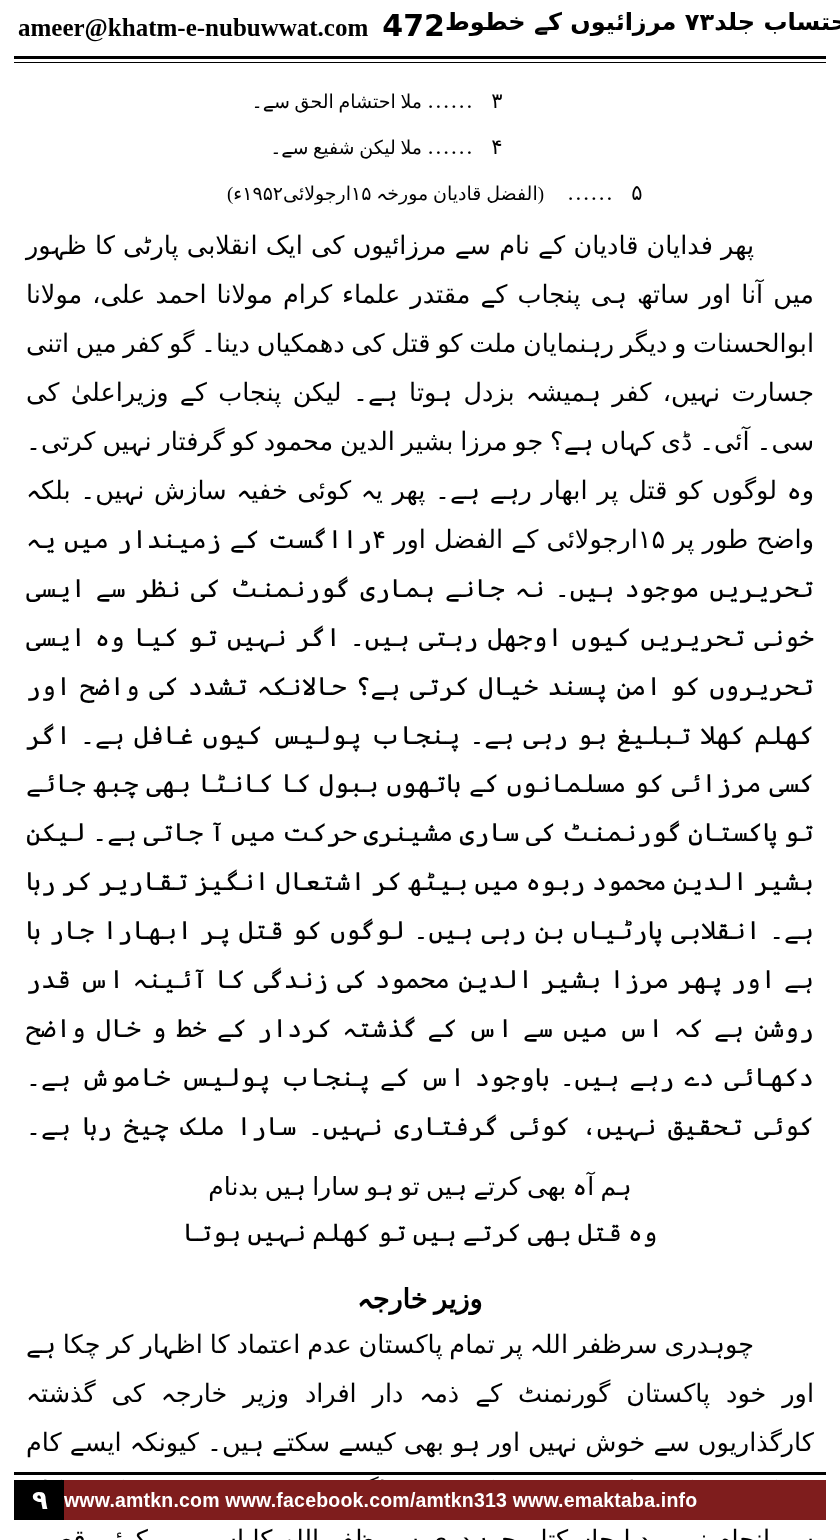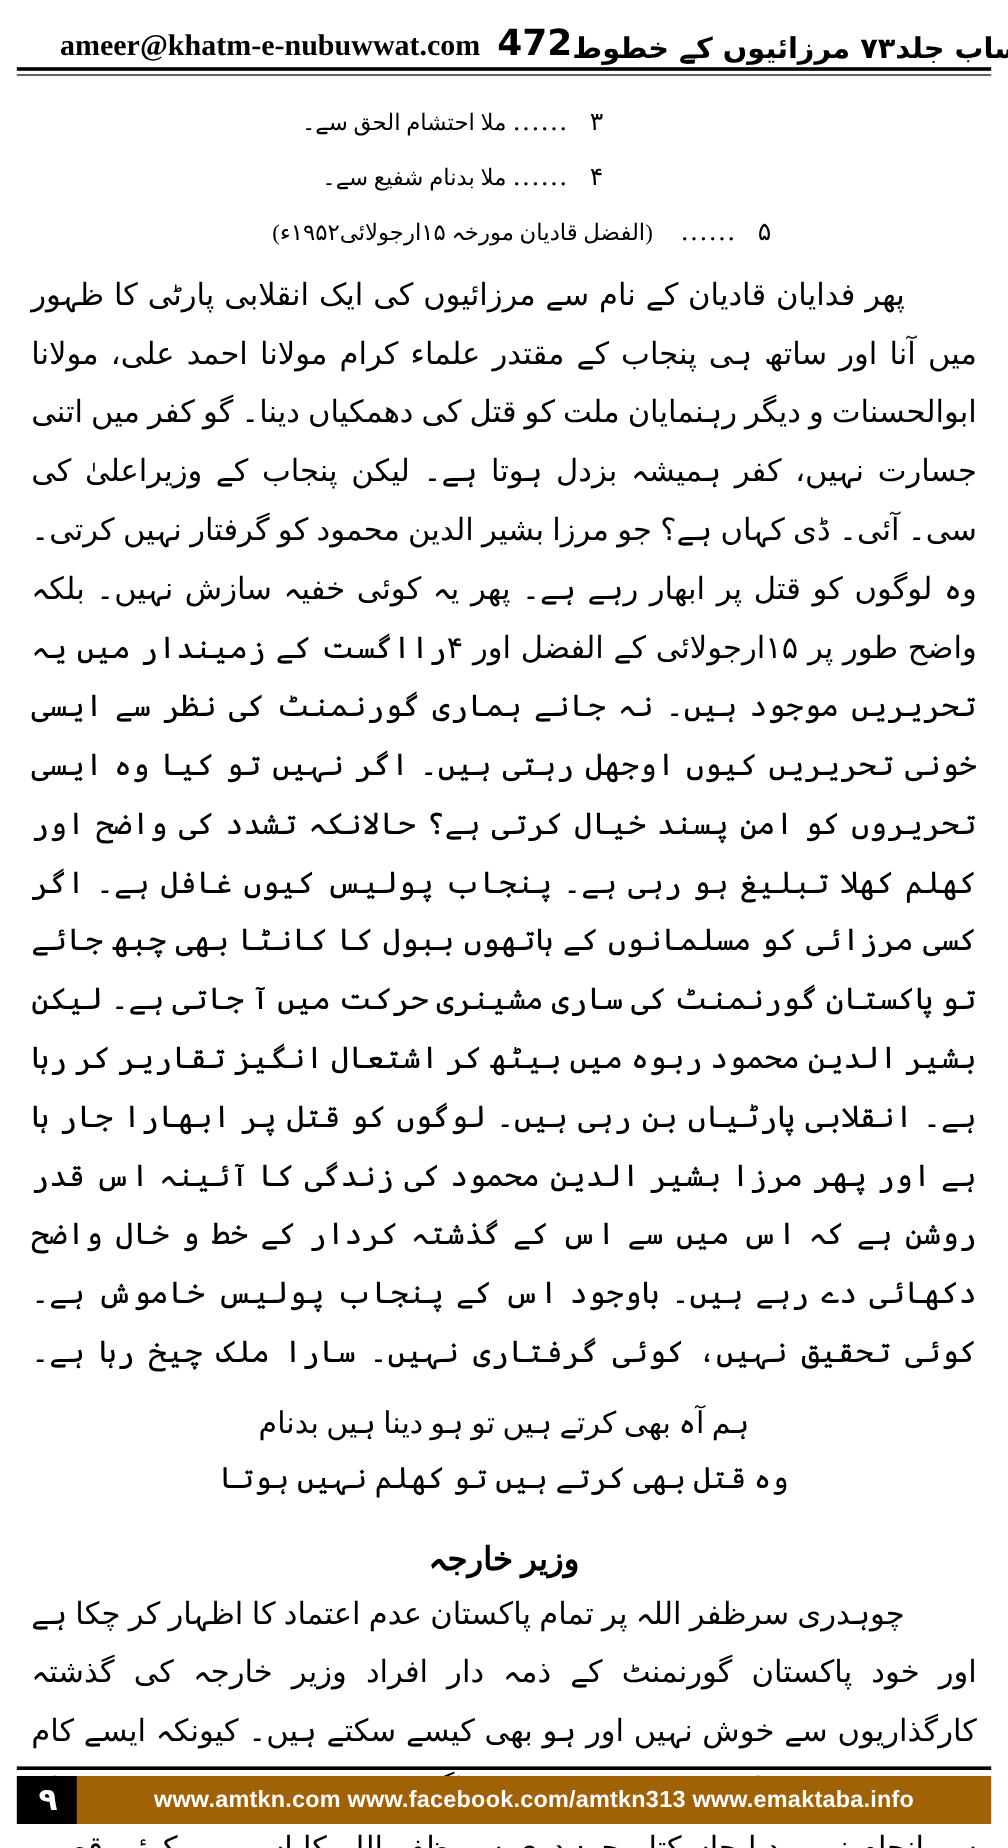--- a/index.html
+++ b/index.html
@@ -19,23 +19,22 @@
   }
 
   
   .header {
     position: absolute;
     top: 8px;
     left: 18px;
     right: 18px;
     height: 46px;
     display: flex;
-    align-items: flex-end;
+    align-items: flex-start;
     justify-content: space-between;
-    margin-left: 32px;
   }
   .header-left {
     font-family: "Liberation Serif", serif;
     font-size: 25px;
     font-weight: bold;
     letter-spacing: 0px;
     white-space: nowrap;
   }
   .header-page-no {
     font-size: 30px;
@@ -157,24 +156,24 @@
     right: 0;
     top: -8px;
     border-top: 3px solid #000;
   }
   .footer-bar {
     position: absolute;
     left: 50px;
     right: 0;
     top: 0;
     height: 40px;
-    background: #a16207;
+    background: #7f1d1d;
     display: flex;
     align-items: center;
-    justify-content: center;
+    justify-content: flex-start;
   }
   .footer-text {
     color: #fff;
     font-family: "Liberation Sans", sans-serif;
     font-weight: bold;
     font-size: 19.5px;
     letter-spacing: 0.2px;
     white-space: nowrap;
   }
   .footer-pagebox {
@@ -212,33 +211,33 @@
 
     <ul class="num-list">
       <li class="num-item li-1">
         <span class="idx">۳</span>
         <span class="dots">......</span>
         <span class="txt">ملا احتشام الحق سے۔</span>
       </li>
       <li class="num-item li-2">
         <span class="idx">۴</span>
         <span class="dots">......</span>
-        <span class="txt">ملا بدنام شفیع سے۔</span>
+        <span class="txt">ملا لیکن شفیع سے۔</span>
       </li>
       <li class="num-item li-3">
         <span class="idx">۵</span>
         <span class="dots">......</span>
         <span class="note">(الفضل قادیان مورخہ ۱۵ارجولائی۱۹۵۲ء)</span>
       </li>
     </ul>
 
     <p class="para">پھر فدایان قادیان کے نام سے مرزائیوں کی ایک انقلابی پارٹی کا ظہور میں آنا اور ساتھ ہی پنجاب کے مقتدر علماء کرام مولانا احمد علی، مولانا ابوالحسنات و دیگر رہنمایان ملت کو قتل کی دھمکیاں دینا۔ گو کفر میں اتنی جسارت نہیں، کفر ہمیشہ بزدل ہوتا ہے۔ لیکن پنجاب کے وزیراعلیٰ کی سی۔ آئی۔ ڈی کہاں ہے؟ جو مرزا بشیر الدین محمود کو گرفتار نہیں کرتی۔ وہ لوگوں کو قتل پر ابھار رہے ہے۔ پھر یہ کوئی خفیہ سازش نہیں۔ بلکہ واضح طور پر ۱۵ارجولائی کے الفضل اور ۴رااگست کے زمیندار میں یہ تحریریں موجود ہیں۔ نہ جانے ہماری گورنمنٹ کی نظر سے ایسی خونی تحریریں کیوں اوجھل رہتی ہیں۔ اگر نہیں تو کیا وہ ایسی تحریروں کو امن پسند خیال کرتی ہے؟ حالانکہ تشدد کی واضح اور کھلم کھلا تبلیغ ہو رہی ہے۔ پنجاب پولیس کیوں غافل ہے۔ اگر کسی مرزائی کو مسلمانوں کے ہاتھوں ببول کا کانٹا بھی چبھ جائے تو پاکستان گورنمنٹ کی ساری مشینری حرکت میں آ جاتی ہے۔ لیکن بشیر الدین محمود ربوہ میں بیٹھ کر اشتعال انگیز تقاریر کر رہا ہے۔ انقلابی پارٹیاں بن رہی ہیں۔ لوگوں کو قتل پر ابھارا جار ہا ہے اور پھر مرزا بشیر الدین محمود کی زندگی کا آئینہ اس قدر روشن ہے کہ اس میں سے اس کے گذشتہ کردار کے خط و خال واضح دکھائی دے رہے ہیں۔ باوجود اس کے پنجاب پولیس خاموش ہے۔ کوئی تحقیق نہیں، کوئی گرفتاری نہیں۔ سارا ملک چیخ رہا ہے۔</p>
 
     <div class="couplet">
-      <div>ہم آہ بھی کرتے ہیں تو ہو دینا ہیں بدنام</div>
+      <div>ہم آہ بھی کرتے ہیں تو ہو سارا ہیں بدنام</div>
       <div>وہ قتل بھی کرتے ہیں تو کھلم نہیں ہوتا</div>
     </div>
 
     <div class="section-head">وزیر خارجہ</div>
 
     <p class="para">چوہدری سرظفر اللہ پر تمام پاکستان عدم اعتماد کا اظہار کر چکا ہے اور خود پاکستان گورنمنٹ کے ذمہ دار افراد وزیر خارجہ کی گذشتہ کارگذاریوں سے خوش نہیں اور ہو بھی کیسے سکتے ہیں۔ کیونکہ ایسے کام تو یکسوئی کے ساتھ ہی ہو سکتے ہیں۔ اگر ذہن متوجہ نہ ہو تو کوئی کام سر انجام نہیں دیا جاسکتا۔ چوہدری سر ظفر اللہ کا اس میں کوئی قصور نہیں۔ وہ مرزائی ہیں اور قادیان ان کا مقدس مقام ہے۔ وہ ہندوستان کے قبضے میں ہے۔ ان کے نبی (غلام احمد قادیانی) کی قبر بھی تک</p>
   </div>
 
   <div class="footer">
     <div class="footer-rule"></div>

